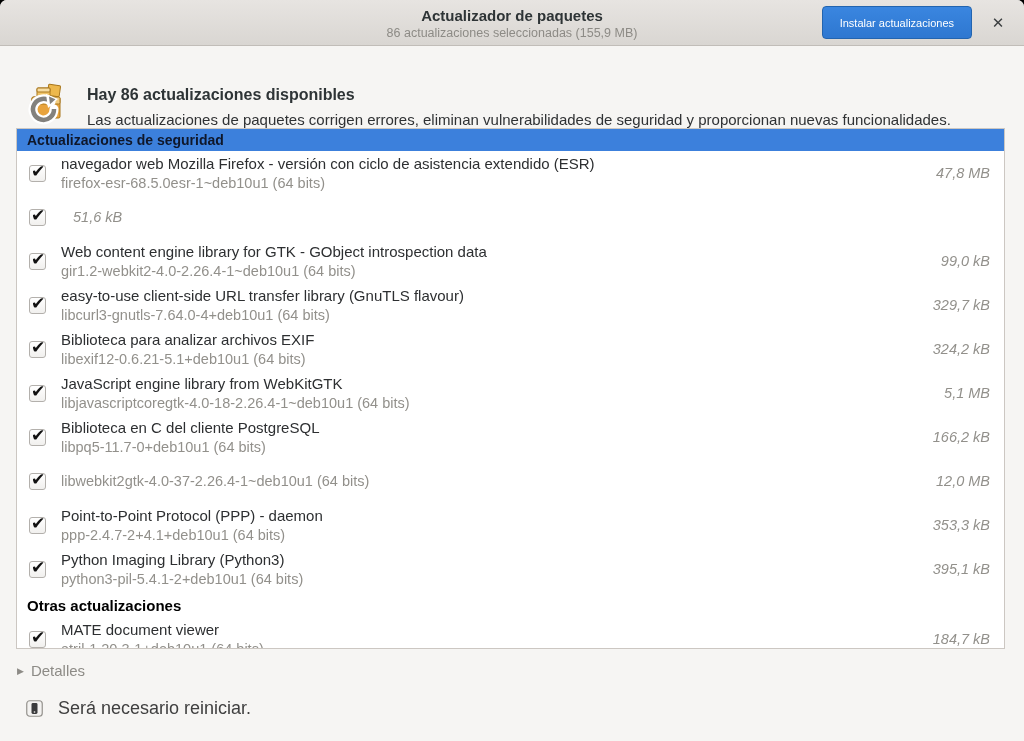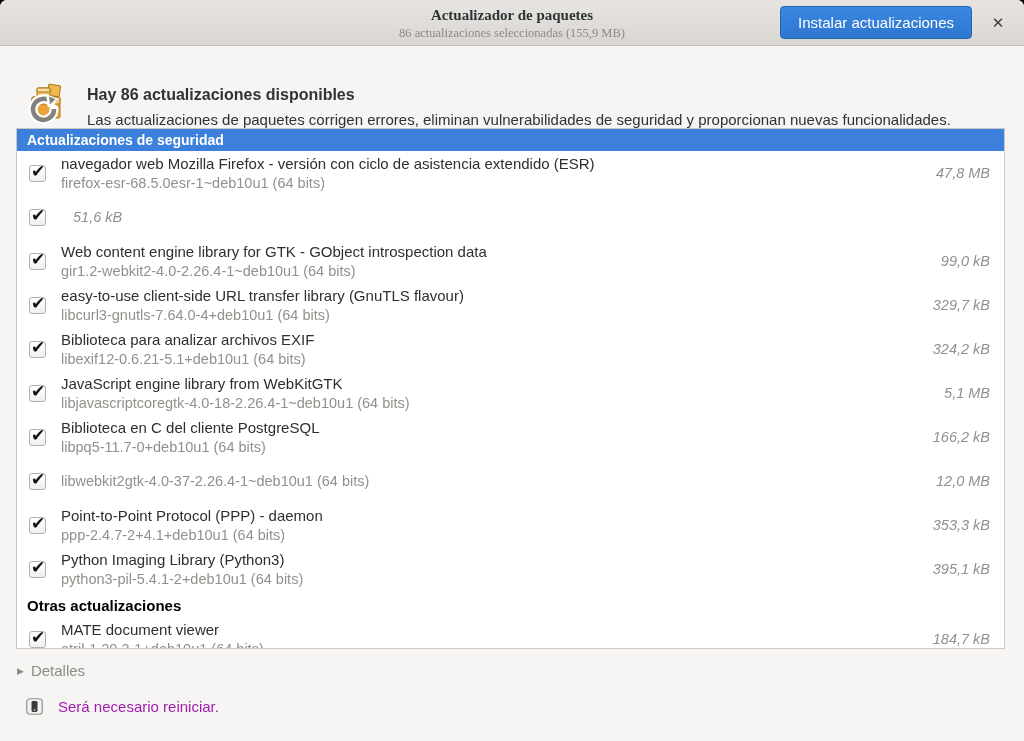--- a/index.html
+++ b/index.html
@@ -4,60 +4,60 @@
 <style>
   * { margin:0; padding:0; box-sizing:border-box; }
   html,body { width:1024px; height:741px; background:#000; overflow:hidden;
               font-family:"Liberation Sans","DejaVu Sans",sans-serif; }
   .window { width:1024px; height:741px; background:#f6f5f3;
             border-radius:7px 7px 0 0; overflow:hidden; }
 
   
   .titlebar { height:46px; background:linear-gradient(#e7e4e1,#d9d6d2);
               border-bottom:1px solid #c1bdb8; position:relative; }
-  .titlebox { position:absolute; left:0; right:0; top:6px; text-align:center; pointer-events:none;font-family:Liberation Serif, serif; }
+  .titlebox { position:absolute; left:0; right:0; top:6px; text-align:center; pointer-events:none; }
   .title { font-size:15px; font-weight:bold; color:#2e3436; line-height:19px; }
   .subtitle { font-size:12.5px; color:#8d8b86; line-height:16px; }
   .install-btn { position:absolute; right:52px; top:6px; height:33px; padding:0 17px;
                  background:linear-gradient(#3a86e0,#2e77d0); color:#ffffff;
-                 border:1px solid #2264af; border-radius:4px; font-size:15px;
+                 border:1px solid #2264af; border-radius:4px; font-size:11px;
                  font-family:inherit; cursor:pointer; }
   .close-btn { position:absolute; right:10px; top:7px; width:32px; height:32px;
                background:transparent; border:none; color:#3b3e40; font-size:15px;
                font-weight:bold; cursor:pointer; font-family:inherit; }
 
   
   .page-header { height:82px; padding:16px 24px 0; display:flex; gap:17px; align-items:flex-end; }
   .app-icon { width:46px; height:46px; flex:0 0 auto; margin-top:1px; }
   .page-header h1 { font-size:16px; font-weight:bold; color:#2e3436; margin:4px 0 7px; }
   .page-header p { font-size:15px; color:#303234; }
 
   
   .list { margin-left:16px; width:989px; height:521px; background:#ffffff;
           border:1px solid #ccc7c2; overflow:hidden; }
   .section-header.security { height:22px; line-height:22px; background:#3c80dc;
-          color:#ffffff; font-size:14px; font-weight:bold; padding:0 10px; }
+          color:#0f172a; font-size:14px; font-weight:bold; padding:0 10px; }
   .section-header.other { height:26px; padding:6px 10px 0; font-size:15px;
           font-weight:bold; color:#000000; background:#ffffff; }
   .row { height:44px; display:flex; align-items:center; padding:0 14px 0 12px; background:#fff; }
   .checkbox { width:17px; height:17px; flex:0 0 auto; margin-right:15px;
               background:linear-gradient(#ffffff,#f1f0ee); border:1px solid #b3b0ac;
               border-radius:3px; position:relative; cursor:pointer; }
   .checkbox .check { position:absolute; top:-5px; left:1px; font-size:17px; color:#111111; }
   .texts { flex:1 1 auto; min-width:0; }
   .pkg-name { font-size:15px; color:#2d2f31; line-height:21px; white-space:nowrap; }
   .pkg-version { font-size:14.5px; color:#92908b; line-height:19px; white-space:nowrap; }
   .pkg-size { font-size:14.5px; color:#92908b; margin-left:12px; white-space:nowrap;font-style:italic; }
 
   
   .details { margin:13px 0 0 17px; font-size:15px; color:#8d8b86; cursor:pointer;
              display:flex; align-items:center; gap:7px; }
   .details .tri { font-size:9px; color:#8d8b86; }
   .restart { margin:19px 0 0 26px; display:flex; align-items:center; gap:15px; }
-  .restart-text { font-size:15px; color:#a21caf; }
+  .restart-text { font-size:18px; color:#404040; }
   .restart-icon { width:17px; height:17px; flex:0 0 auto; }
 </style>
 </head>
 <body>
 
 <div class="window">
 
   <div class="titlebar">
     <div class="titlebox">
       <div class="title">Actualizador de paquetes</div>

